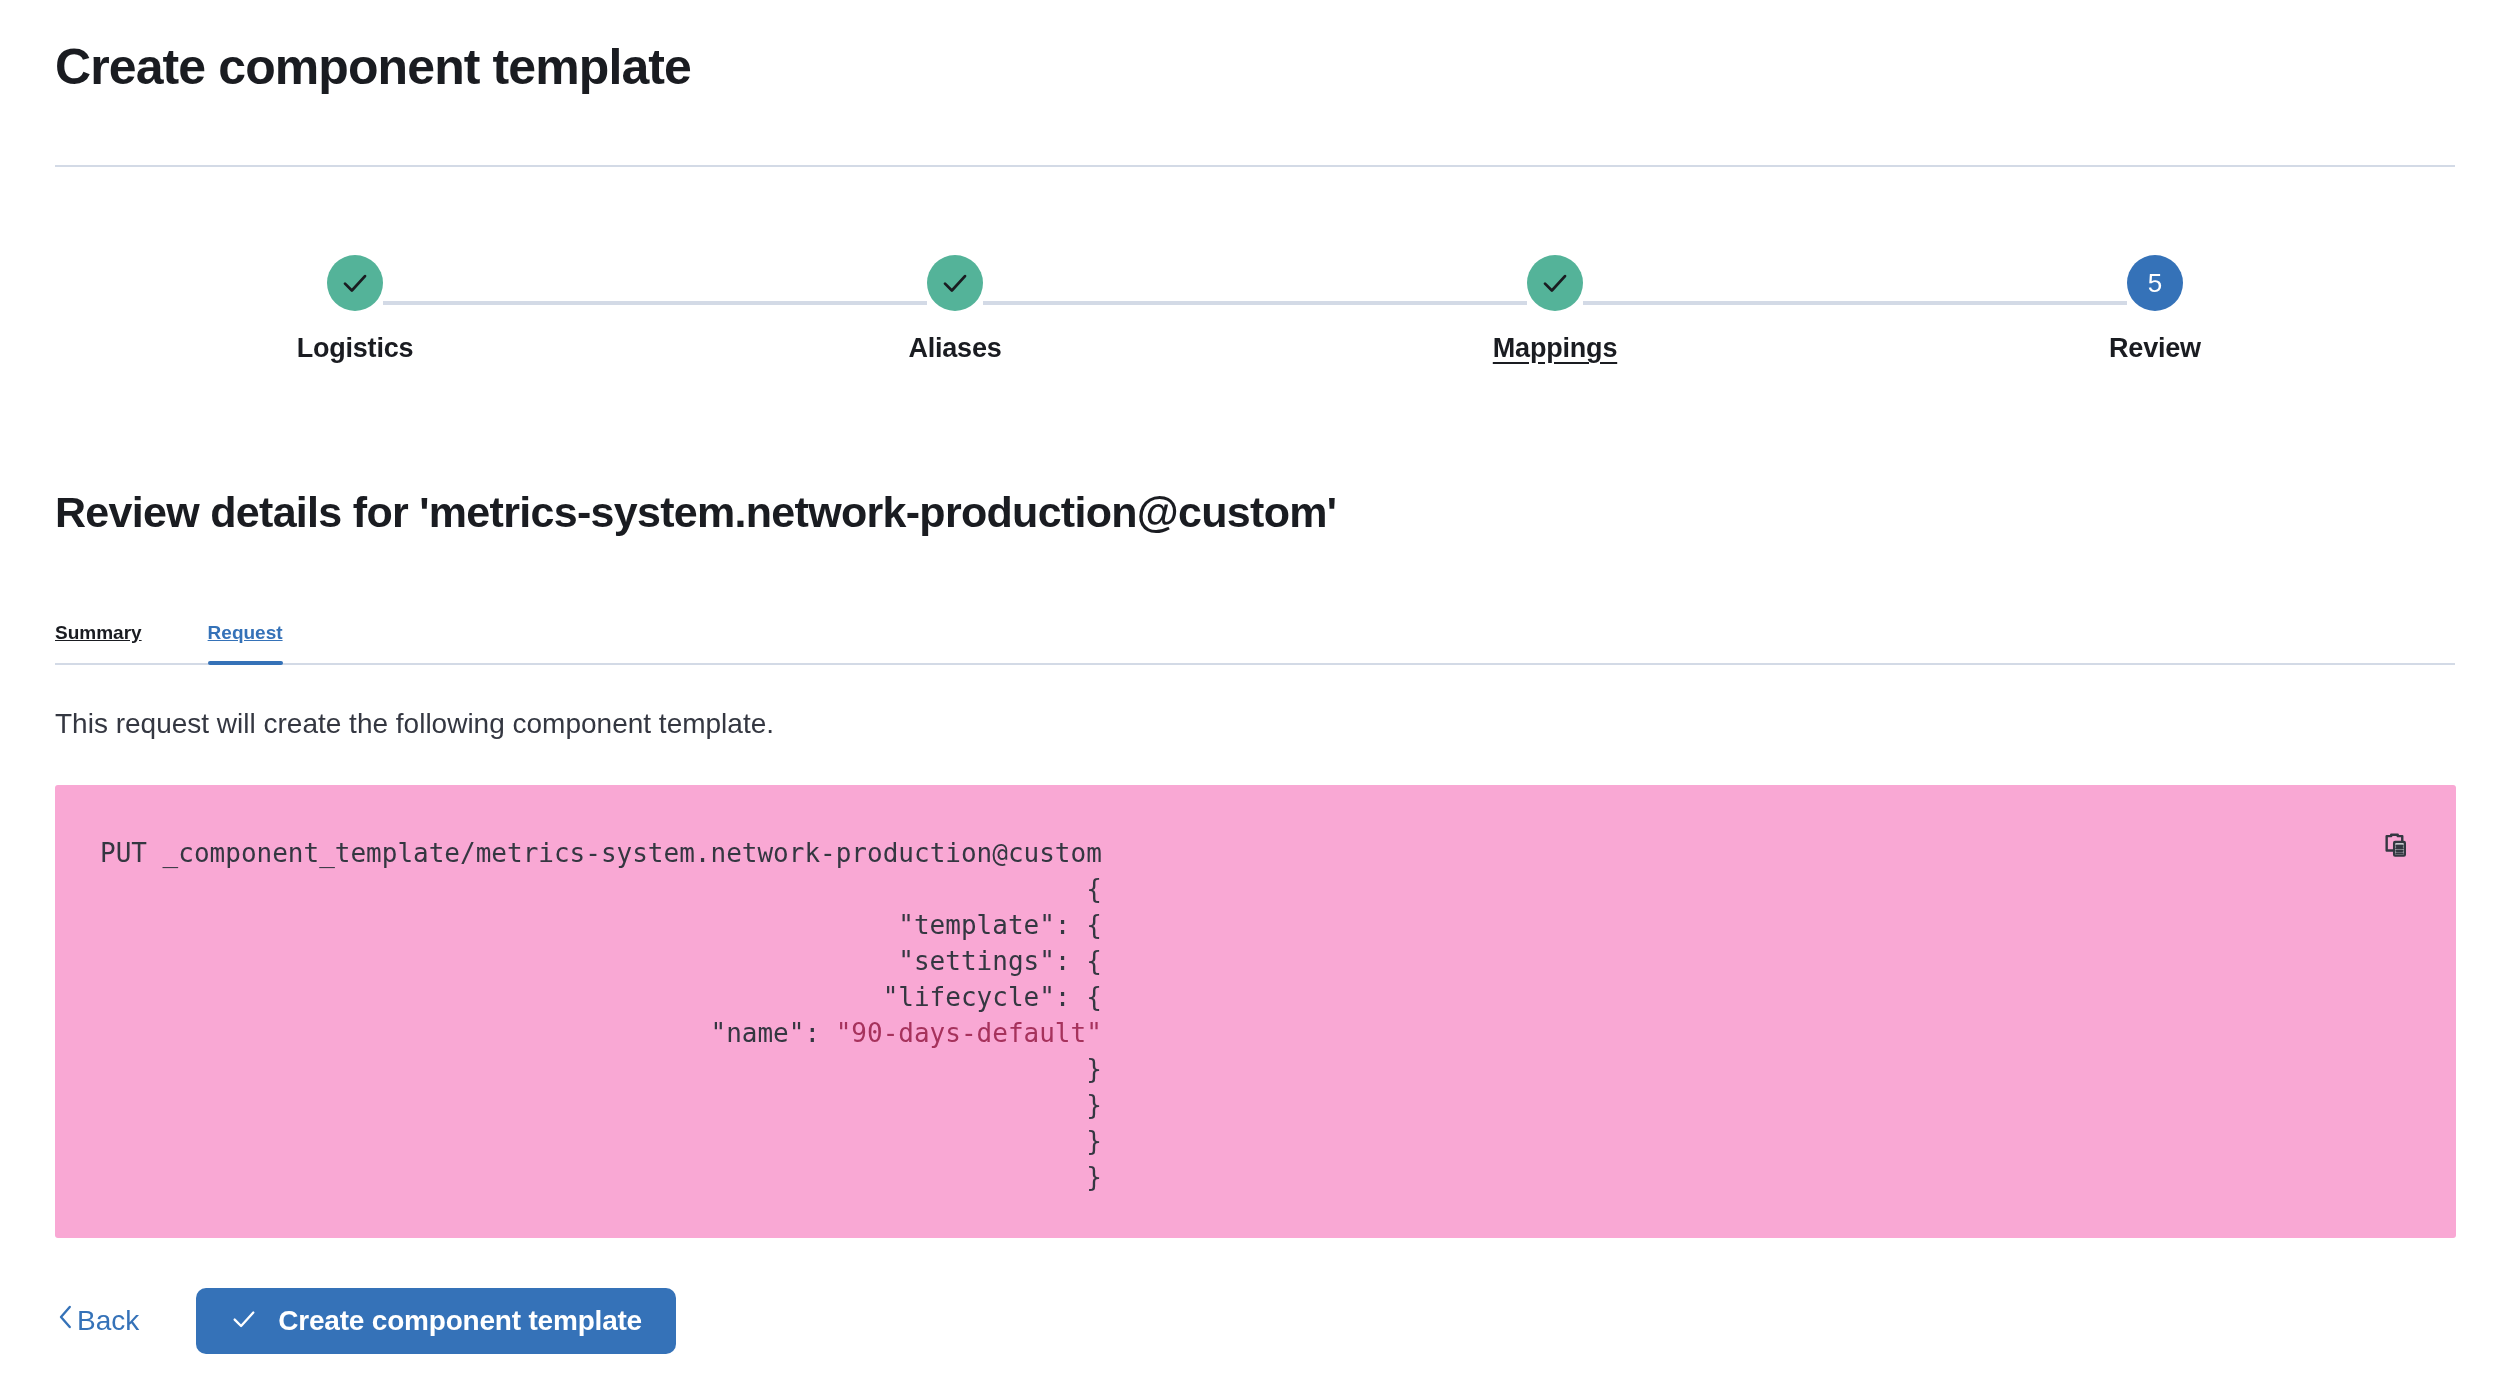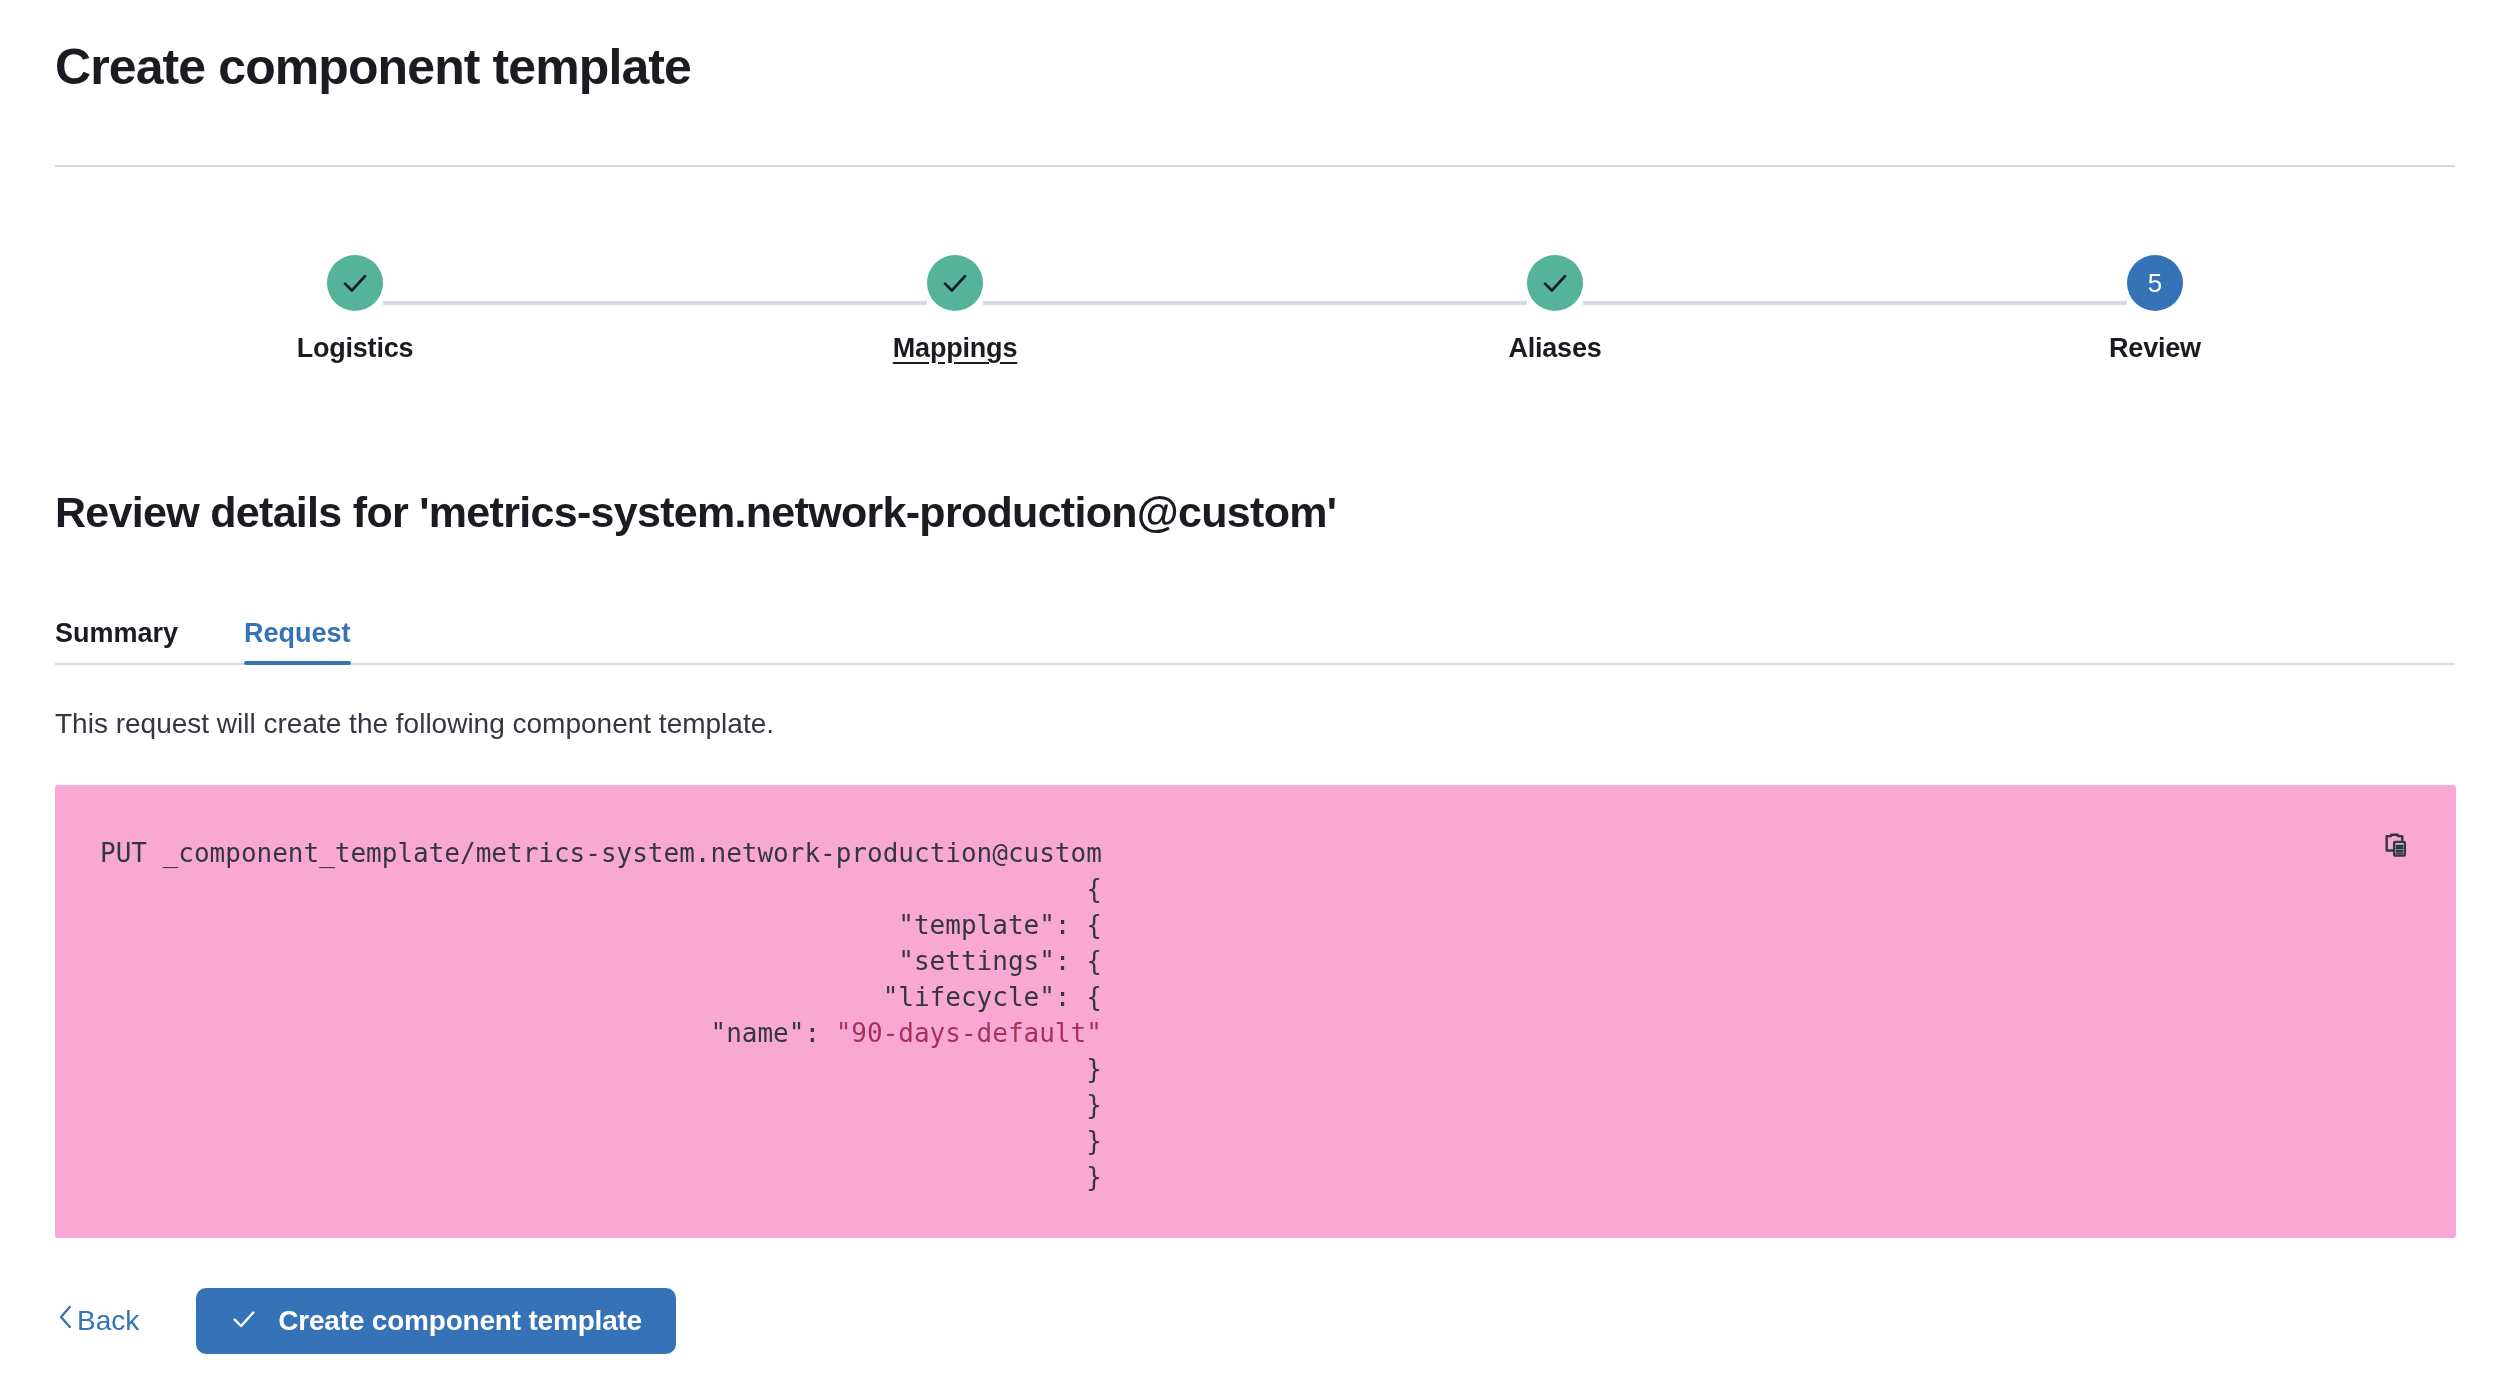--- a/index.html
+++ b/index.html
@@ -134,29 +134,30 @@
     position: absolute;
     left: 0;
     bottom: 0;
     display: flex;
     align-items: flex-end;
     gap: 0;
   }
   .tab {
     position: relative;
     padding: 0 33px 16px 0;
-    font-size: 27px;
+    font-size: 19px;
     line-height: 32px;
     font-weight: 700;
     color: #1A1C21;
     white-space: nowrap;
     background: none;
     border: none;
     font-family: inherit;
     cursor: pointer;
+    text-decoration: underline;
   }
   .tab:first-child { padding-left: 0; }
   .tab.spaced { padding-left: 33px; }
   .tab.active { color: #3572B8; }
   .tab .tab-bar {
     position: absolute;
     left: 33px;
     right: 33px;
     bottom: 0;
     height: 4px;
@@ -271,45 +272,45 @@
       <div class="step-circle complete">
         <span>
           <svg width="30" height="30" viewBox="0 0 24 24" fill="none" stroke="#1A1C21" stroke-width="2.2" stroke-linecap="round" stroke-linejoin="round">
               <polyline points="4,12.5 9.5,18 20,6.5"></polyline>
             </svg>
         </span>
       </div>
       <div class="step-label">Logistics</div>
     </div>
 
+
+    <div class="step">
+      <div class="line-left"></div>
+      <div class="line-right"></div>
+      <div class="step-circle complete">
+        <span>
+          <svg width="30" height="30" viewBox="0 0 24 24" fill="none" stroke="#1A1C21" stroke-width="2.2" stroke-linecap="round" stroke-linejoin="round">
+              <polyline points="4,12.5 9.5,18 20,6.5"></polyline>
+            </svg>
+        </span>
+      </div>
+      <div class="step-label">Aliases</div>
+    </div>
 
     <div class="step">
       <div class="line-left"></div>
       <div class="line-right"></div>
       <div class="step-circle complete">
         <span>
           <svg width="30" height="30" viewBox="0 0 24 24" fill="none" stroke="#1A1C21" stroke-width="2.2" stroke-linecap="round" stroke-linejoin="round">
               <polyline points="4,12.5 9.5,18 20,6.5"></polyline>
             </svg>
         </span>
       </div>
       <div class="step-label hovered">Mappings</div>
-    </div>
-
-    <div class="step">
-      <div class="line-left"></div>
-      <div class="line-right"></div>
-      <div class="step-circle complete">
-        <span>
-          <svg width="30" height="30" viewBox="0 0 24 24" fill="none" stroke="#1A1C21" stroke-width="2.2" stroke-linecap="round" stroke-linejoin="round">
-              <polyline points="4,12.5 9.5,18 20,6.5"></polyline>
-            </svg>
-        </span>
-      </div>
-      <div class="step-label">Aliases</div>
     </div>
 
     <div class="step">
       <div class="line-left"></div>
 
       <div class="step-circle current">
         <span class="num">5</span>
       </div>
       <div class="step-label">Review</div>
     </div>

